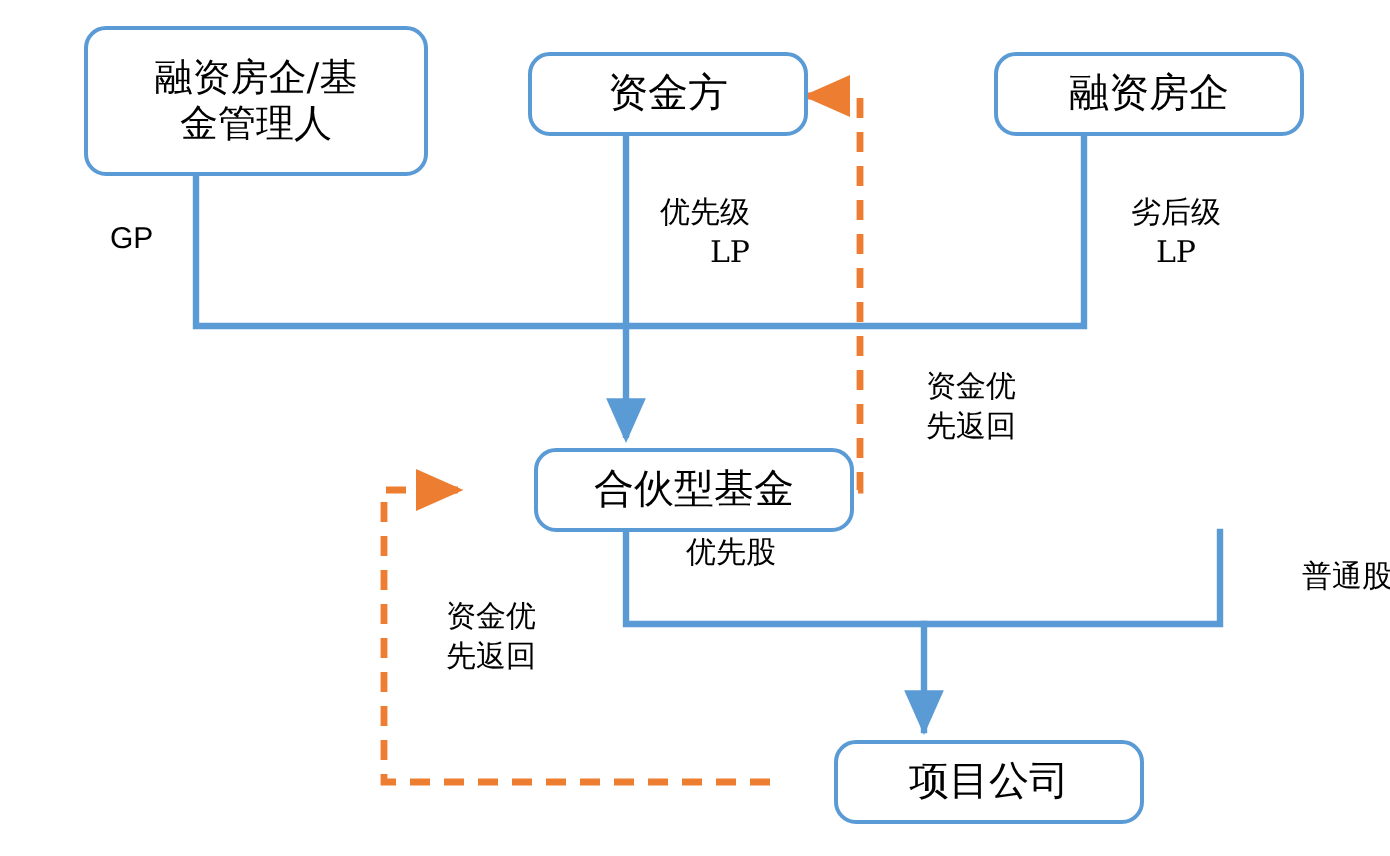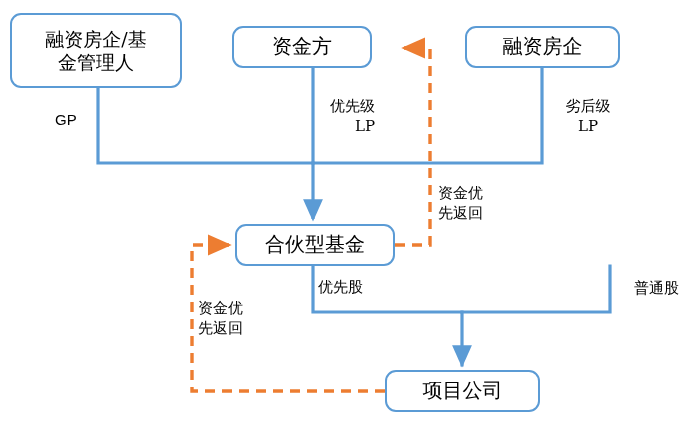--- a/index.html
+++ b/index.html
@@ -32,37 +32,38 @@
     display: flex;
     align-items: center;
     justify-content: center;
     text-align: center;
     color: #000000;
     font-family: "DejaVu Serif", "Liberation Serif", serif;
     font-size: 20px;
     line-height: 1.18;
     white-space: pre-line;
     z-index: 2;
+    margin-left: 32px;
   }
   .node-two-line { font-size: 19px; }
   .edge-label {
     position: absolute;
     color: #000000;
     font-family: "DejaVu Serif", "Liberation Serif", serif;
     font-size: 15px;
     line-height: 1.33;
     white-space: pre-line;
     text-align: center;
     z-index: 3;
   }
   .edge-label.latin {
     font-family: "Liberation Sans", "DejaVu Sans", sans-serif;
     font-size: 15px;
   }
-  .edge-label.lbl-left { text-align: left; }
+  .edge-label.lbl-left { text-align: right; }
 </style>
 </head>
 <body>
 
 <div id="canvas">
 
   <svg class="edges" viewBox="0 0 695 428">
     <defs>
       <marker id="arrow-blue" markerWidth="10" markerHeight="10" refX="6.2" refY="3.5" orient="auto" markerUnits="strokeWidth">
         <path d="M0,0.4 L7,3.5 L0,6.6 z" fill="#5B9BD5"></path>
@@ -116,17 +117,17 @@
 
   <div class="edge-label" style="left:556px; top:97px; width:64px;">劣后级
 LP</div>
 
   <div class="edge-label lbl-left" style="left:438px; top:184px; width:70px;">资金优
 先返回</div>
 
   <div class="edge-label lbl-left" style="left:198px; top:299px; width:70px;">资金优
 先返回</div>
 
-  <div class="edge-label lbl-left" style="left:318px; top:278px; width:70px;">优先股</div>
+  <div class="edge-label lbl-left" style="left:318px; top:267px; width:70px;">优先股</div>
 
   <div class="edge-label lbl-left" style="left:634px; top:279px; width:62px;">普通股</div>
 
 </div>
 
 </body></html>

